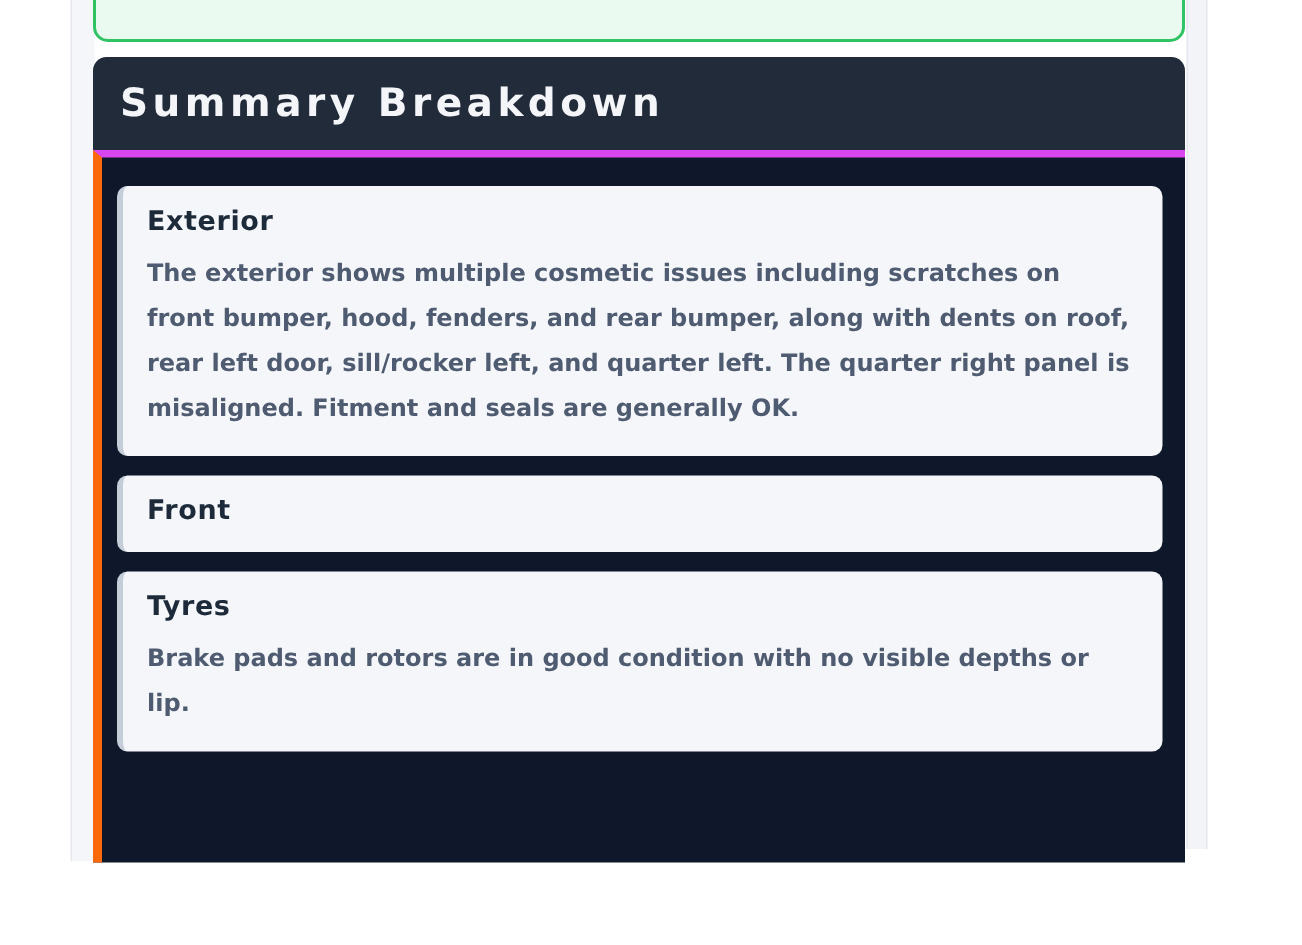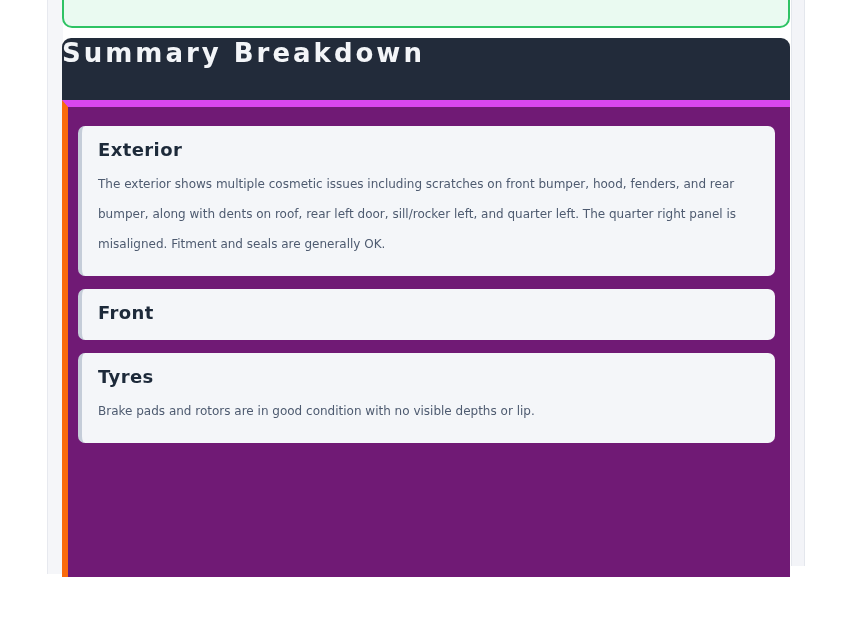--- a/index.html
+++ b/index.html
@@ -40,32 +40,33 @@
   #summary-section {
     position: absolute;
     left: 62px; top: 38px;
     width: 728px;
   }
   #summary-header {
     height: 62px;
     background: #222b3a;
     border-radius: 9px 9px 0 0;
     display: flex;
-    align-items: flex-start;
+    align-items: center;
+    padding-left: 18px;
     box-sizing: border-box;
   }
   #summary-title {
     color: #f3f5f8;
     font-size: 26px;
     font-weight: bold;
     letter-spacing: 3px;
   }
   #summary-body {
-    background: #701a75;
-    border-top: 7px solid #d946ef;
+    background: #0f172a;
+    border-top: 5px solid #d946ef;
     border-left: 6px solid #fa6a0c;
     height: 451px;
     overflow: hidden;
     padding: 19px 15px 0 10px;
     box-sizing: content-box;
   }
   .summary-card {
     background: #f4f6f9;
     border-left: 4px solid #c5cdd9;
     border-radius: 7px;
@@ -74,24 +75,25 @@
   }
   .summary-card h3 {
     margin: 0;
     font-size: 18px;
     font-weight: bold;
     letter-spacing: 0.4px;
     color: #1d2a3a;
   }
   .summary-card p {
     margin: 9px 0 0 0;
-    font-size: 12px;
+    font-size: 16px;
     line-height: 30px;
     color: #4e5b70;
     max-width: 662px;
+    font-weight: bold;
   }
 </style>
 </head>
 <body>
 
 <div id="screen">
 
   <div id="edge-left" class="edge-band"></div>
   <div id="scrollbar-track" class="edge-band"></div>
 

